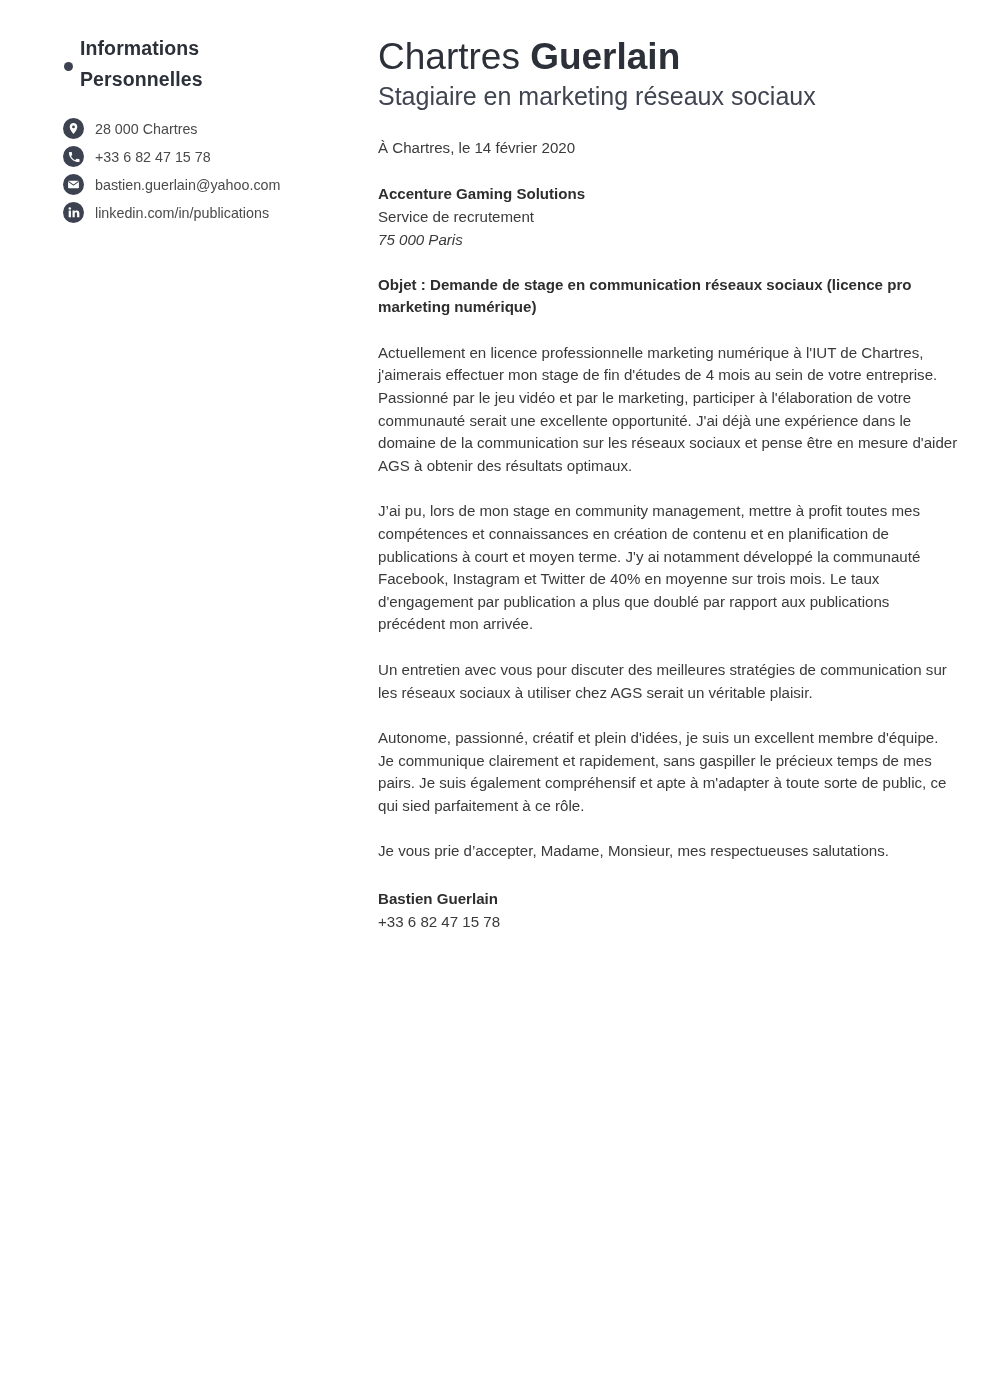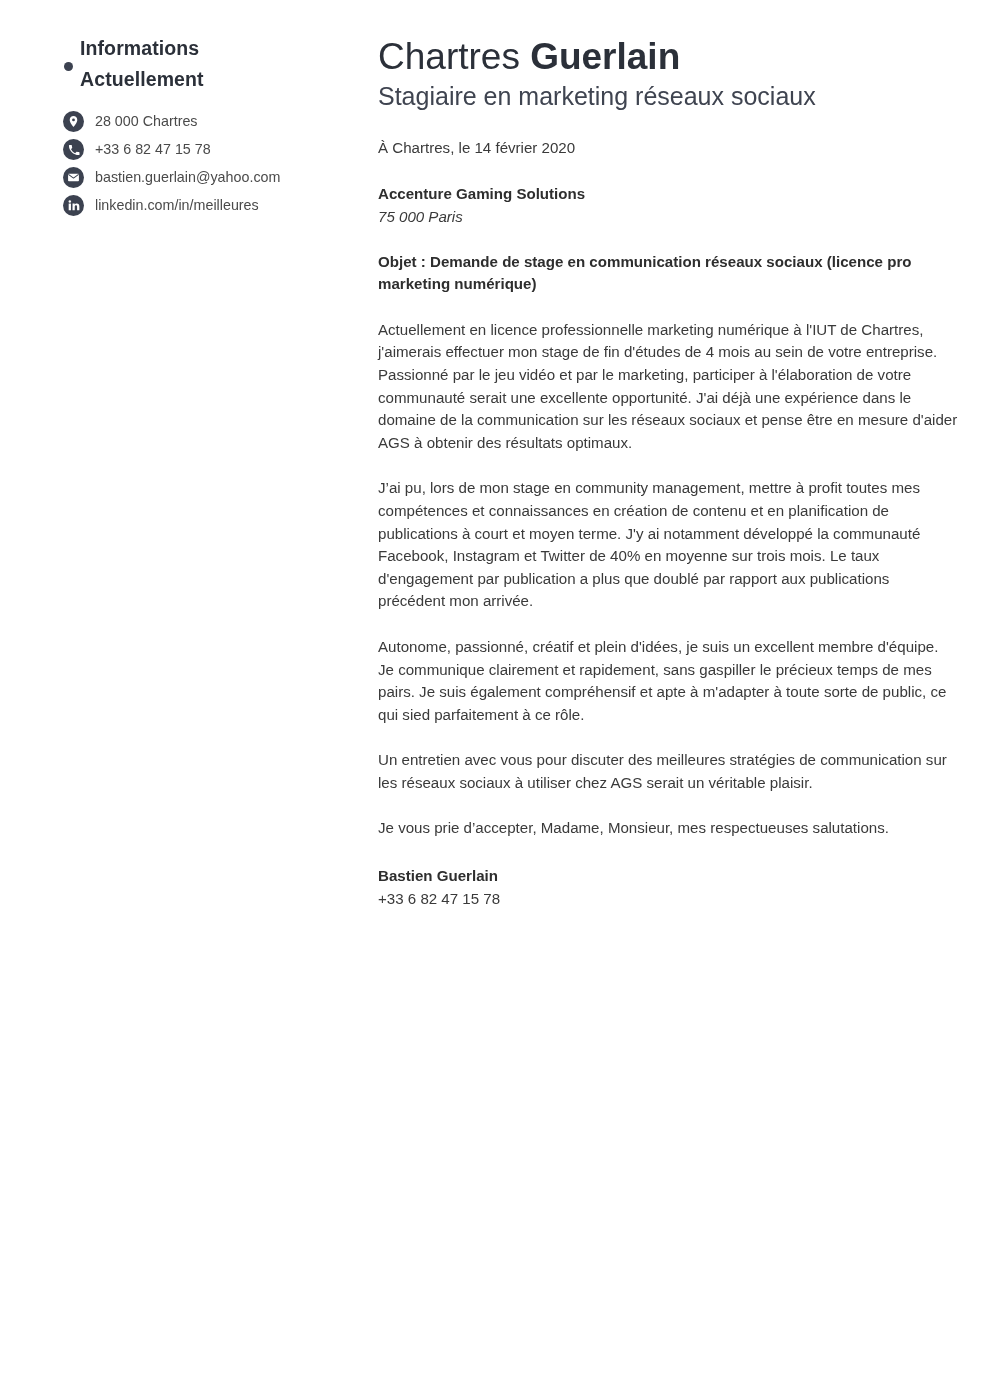--- a/index.html
+++ b/index.html
@@ -53,21 +53,21 @@
     color: #2b3039;
     letter-spacing: 0.1px;
   }
 
   .contact-list {
     margin-top: 16px;
     padding-left: 2px;
   }
   .contact-row {
     display: flex;
-    align-items: flex-start;
+    align-items: flex-end;
     height: 28px;
     margin-bottom: 0px;
   }
   .contact-icon {
     flex: 0 0 21px;
     width: 21px;
     height: 21px;
     border-radius: 50%;
     background: #3c4250;
     display: flex;
@@ -182,21 +182,21 @@
 </head>
 <body>
 
 <div class="page">
 
   <aside class="sidebar">
 
     <div class="section-head">
       <span class="section-bullet"></span>
       <div class="section-title">Informations</div>
-      <div class="section-title">Actuellement</div>
+      <div class="section-title">Personnelles</div>
     </div>
 
     <div class="contact-list">
 
       <div class="contact-row">
         <span class="contact-icon">
           <svg width="13" height="13" viewBox="0 0 24 24" fill="#ffffff" aria-hidden="true">
             <path d="M12 2C8.1 2 5 5.1 5 9c0 5.2 7 13 7 13s7-7.8 7-13c0-3.9-3.1-7-7-7zm0 9.6A2.6 2.6 0 1 1 12 6.4a2.6 2.6 0 0 1 0 5.2z"></path>
           </svg>
         </span>
@@ -223,51 +223,52 @@
       </div>
 
       <div class="contact-row">
         <span class="contact-icon">
           <svg width="13" height="13" viewBox="0 0 24 24" fill="#ffffff" aria-hidden="true">
             <circle cx="5.2" cy="4.4" r="2.3"></circle>
             <rect x="3.1" y="8.4" width="4.2" height="12.4"></rect>
             <path d="M10.2 8.4h4v1.8c.6-1.1 2-2.1 4-2.1 3.2 0 4.6 1.9 4.6 5.4v7.3h-4.2v-6.6c0-1.8-.6-2.8-2.1-2.8-1.4 0-2.2 1-2.2 2.8v6.6h-4.1V8.4z"></path>
           </svg>
         </span>
-        <span class="contact-text">linkedin.com/in/meilleures</span>
+        <span class="contact-text">linkedin.com/in/publications</span>
       </div>
 
     </div>
   </aside>
 
   <main class="main">
 
     <div class="letter-head">
       <div class="name-block">
         <div class="person-name"><span>Chartres </span><b>Guerlain</b></div>
         <div class="person-role">Stagiaire en marketing réseaux sociaux</div>
       </div>
     </div>
 
     <div class="body-col">
 
       <div class="date-line">À Chartres, le 14 février 2020</div>
 
       <div class="recipient">
         <div class="r-name">Accenture Gaming Solutions</div>
+        <div class="r-dept">Service de recrutement</div>
         <div class="r-city">75 000 Paris</div>
       </div>
 
       <div class="subject">Objet : Demande de stage en communication réseaux sociaux (licence pro marketing numérique)</div>
 
 
       <p class="para">Actuellement en licence professionnelle marketing numérique à l'IUT de Chartres, j'aimerais effectuer mon stage de fin d'études de 4 mois au sein de votre entreprise. Passionné par le jeu vidéo et par le marketing, participer à l'élaboration de votre communauté serait une excellente opportunité. J'ai déjà une expérience dans le domaine de la communication sur les réseaux sociaux et pense être en mesure d'aider AGS à obtenir des résultats optimaux.</p>
       <p class="para">J’ai pu, lors de mon stage en community management, mettre à profit toutes mes compétences et connaissances en création de contenu et en planification de publications à court et moyen terme. J'y ai notamment développé la communauté Facebook, Instagram et Twitter de 40% en moyenne sur trois mois. Le taux d'engagement par publication a plus que doublé par rapport aux publications précédent mon arrivée.</p>
+      <p class="para">Un entretien avec vous pour discuter des meilleures stratégies de communication sur les réseaux sociaux à utiliser chez AGS serait un véritable plaisir.</p>
       <p class="para">Autonome, passionné, créatif et plein d'idées, je suis un excellent membre d'équipe. Je communique clairement et rapidement, sans gaspiller le précieux temps de mes pairs. Je suis également compréhensif et apte à m'adapter à toute sorte de public, ce qui sied parfaitement à ce rôle.</p>
-      <p class="para">Un entretien avec vous pour discuter des meilleures stratégies de communication sur les réseaux sociaux à utiliser chez AGS serait un véritable plaisir.</p>
 
       <div class="sign-off">Je vous prie d’accepter, Madame, Monsieur, mes respectueuses salutations.</div>
 
       <div class="signature">
         <div class="s-name">Bastien Guerlain</div>
         <div class="s-phone">+33 6 82 47 15 78</div>
       </div>
 
     </div>
   </main>

